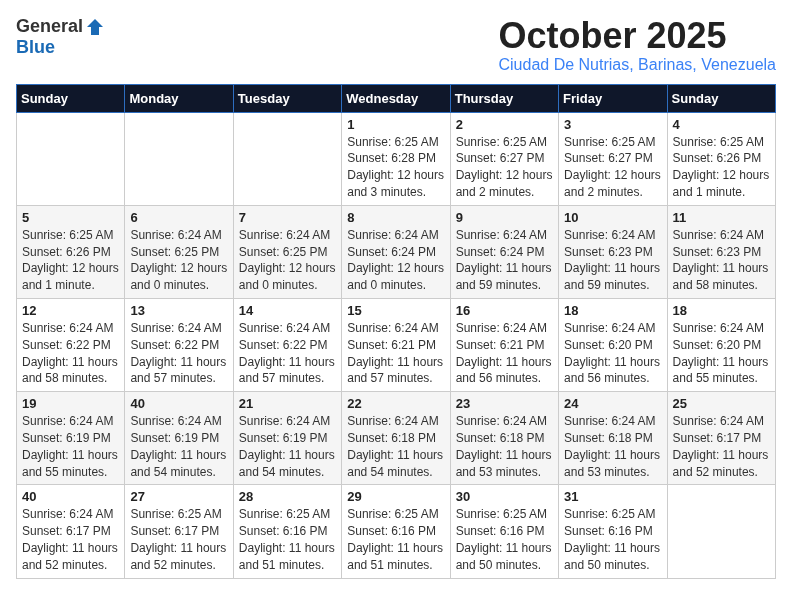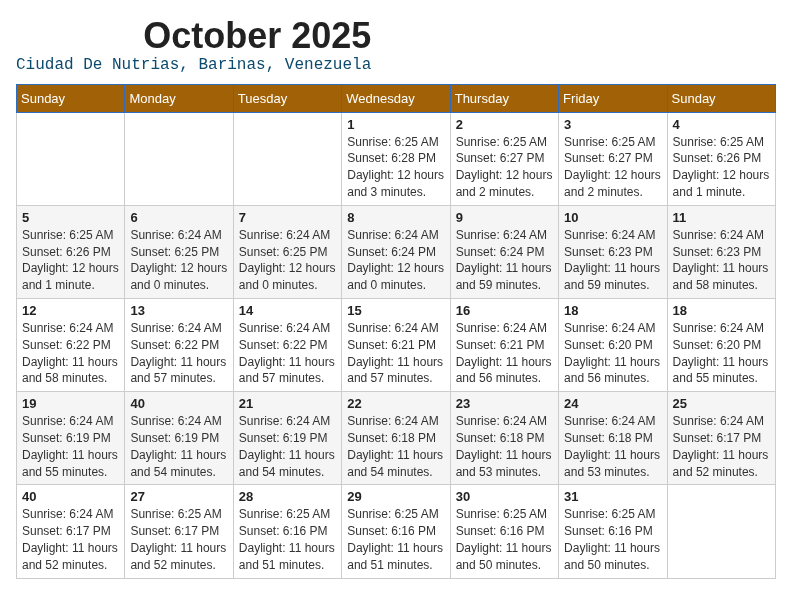--- a/index.html
+++ b/index.html
@@ -34,44 +34,43 @@
       font-size: 18px;
       font-weight: bold;
       color: #1a6ab5;
     }
     .logo-icon {
       width: 20px;
       height: 20px;
       margin-left: 2px;
     }
     .title-block {
-      text-align: right;
+      text-align: left;
     }
     .month-title {
       font-size: 36px;
       font-weight: bold;
       color: #222;
       line-height: 1.1;
     }
     .subtitle {
       font-size: 16px;
-      color: #0c4a6e;
-      font-family: Liberation Mono, monospace;
+      color: #3b82f6;
     }
     .calendar {
       width: 100%;
       border-collapse: collapse;
       border: 1px solid #ccc;
     }
     .calendar th {
-      background: #a16207;
+      background: #0f172a;
       color: #fff;
       padding: 6px 4px;
       font-size: 13px;
-      font-weight: normal;
+      font-weight: bold;
       text-align: left;
       border: 1px solid #2d6dbf;
     }
     .calendar td {
       vertical-align: top;
       border: 1px solid #ccc;
       padding: 4px 5px;
       width: 108px;
       min-height: 80px;
       background: #fff;
@@ -91,20 +90,29 @@
       line-height: 1.4;
     }
     .empty-cell {
       background: #f9f9f9;
     }
   </style>
 </head>
 <body>
 
 <div class="header">
+  <div class="logo">
+    <div class="logo-text">
+      <span class="logo-general">General</span>
+      <svg class="logo-icon" viewBox="0 0 20 20">
+        <polygon points="10,2 18,10 14,10 14,18 6,18 6,10 2,10" fill="#1a6ab5"></polygon>
+      </svg>
+    </div>
+    <span class="logo-blue">Blue</span>
+  </div>
   <div class="title-block">
     <div class="month-title">October 2025</div>
     <div class="subtitle">Ciudad De Nutrias, Barinas, Venezuela</div>
   </div>
 </div>
 
 <table class="calendar">
   <thead>
     <tr>
     <th>Sunday</th>

